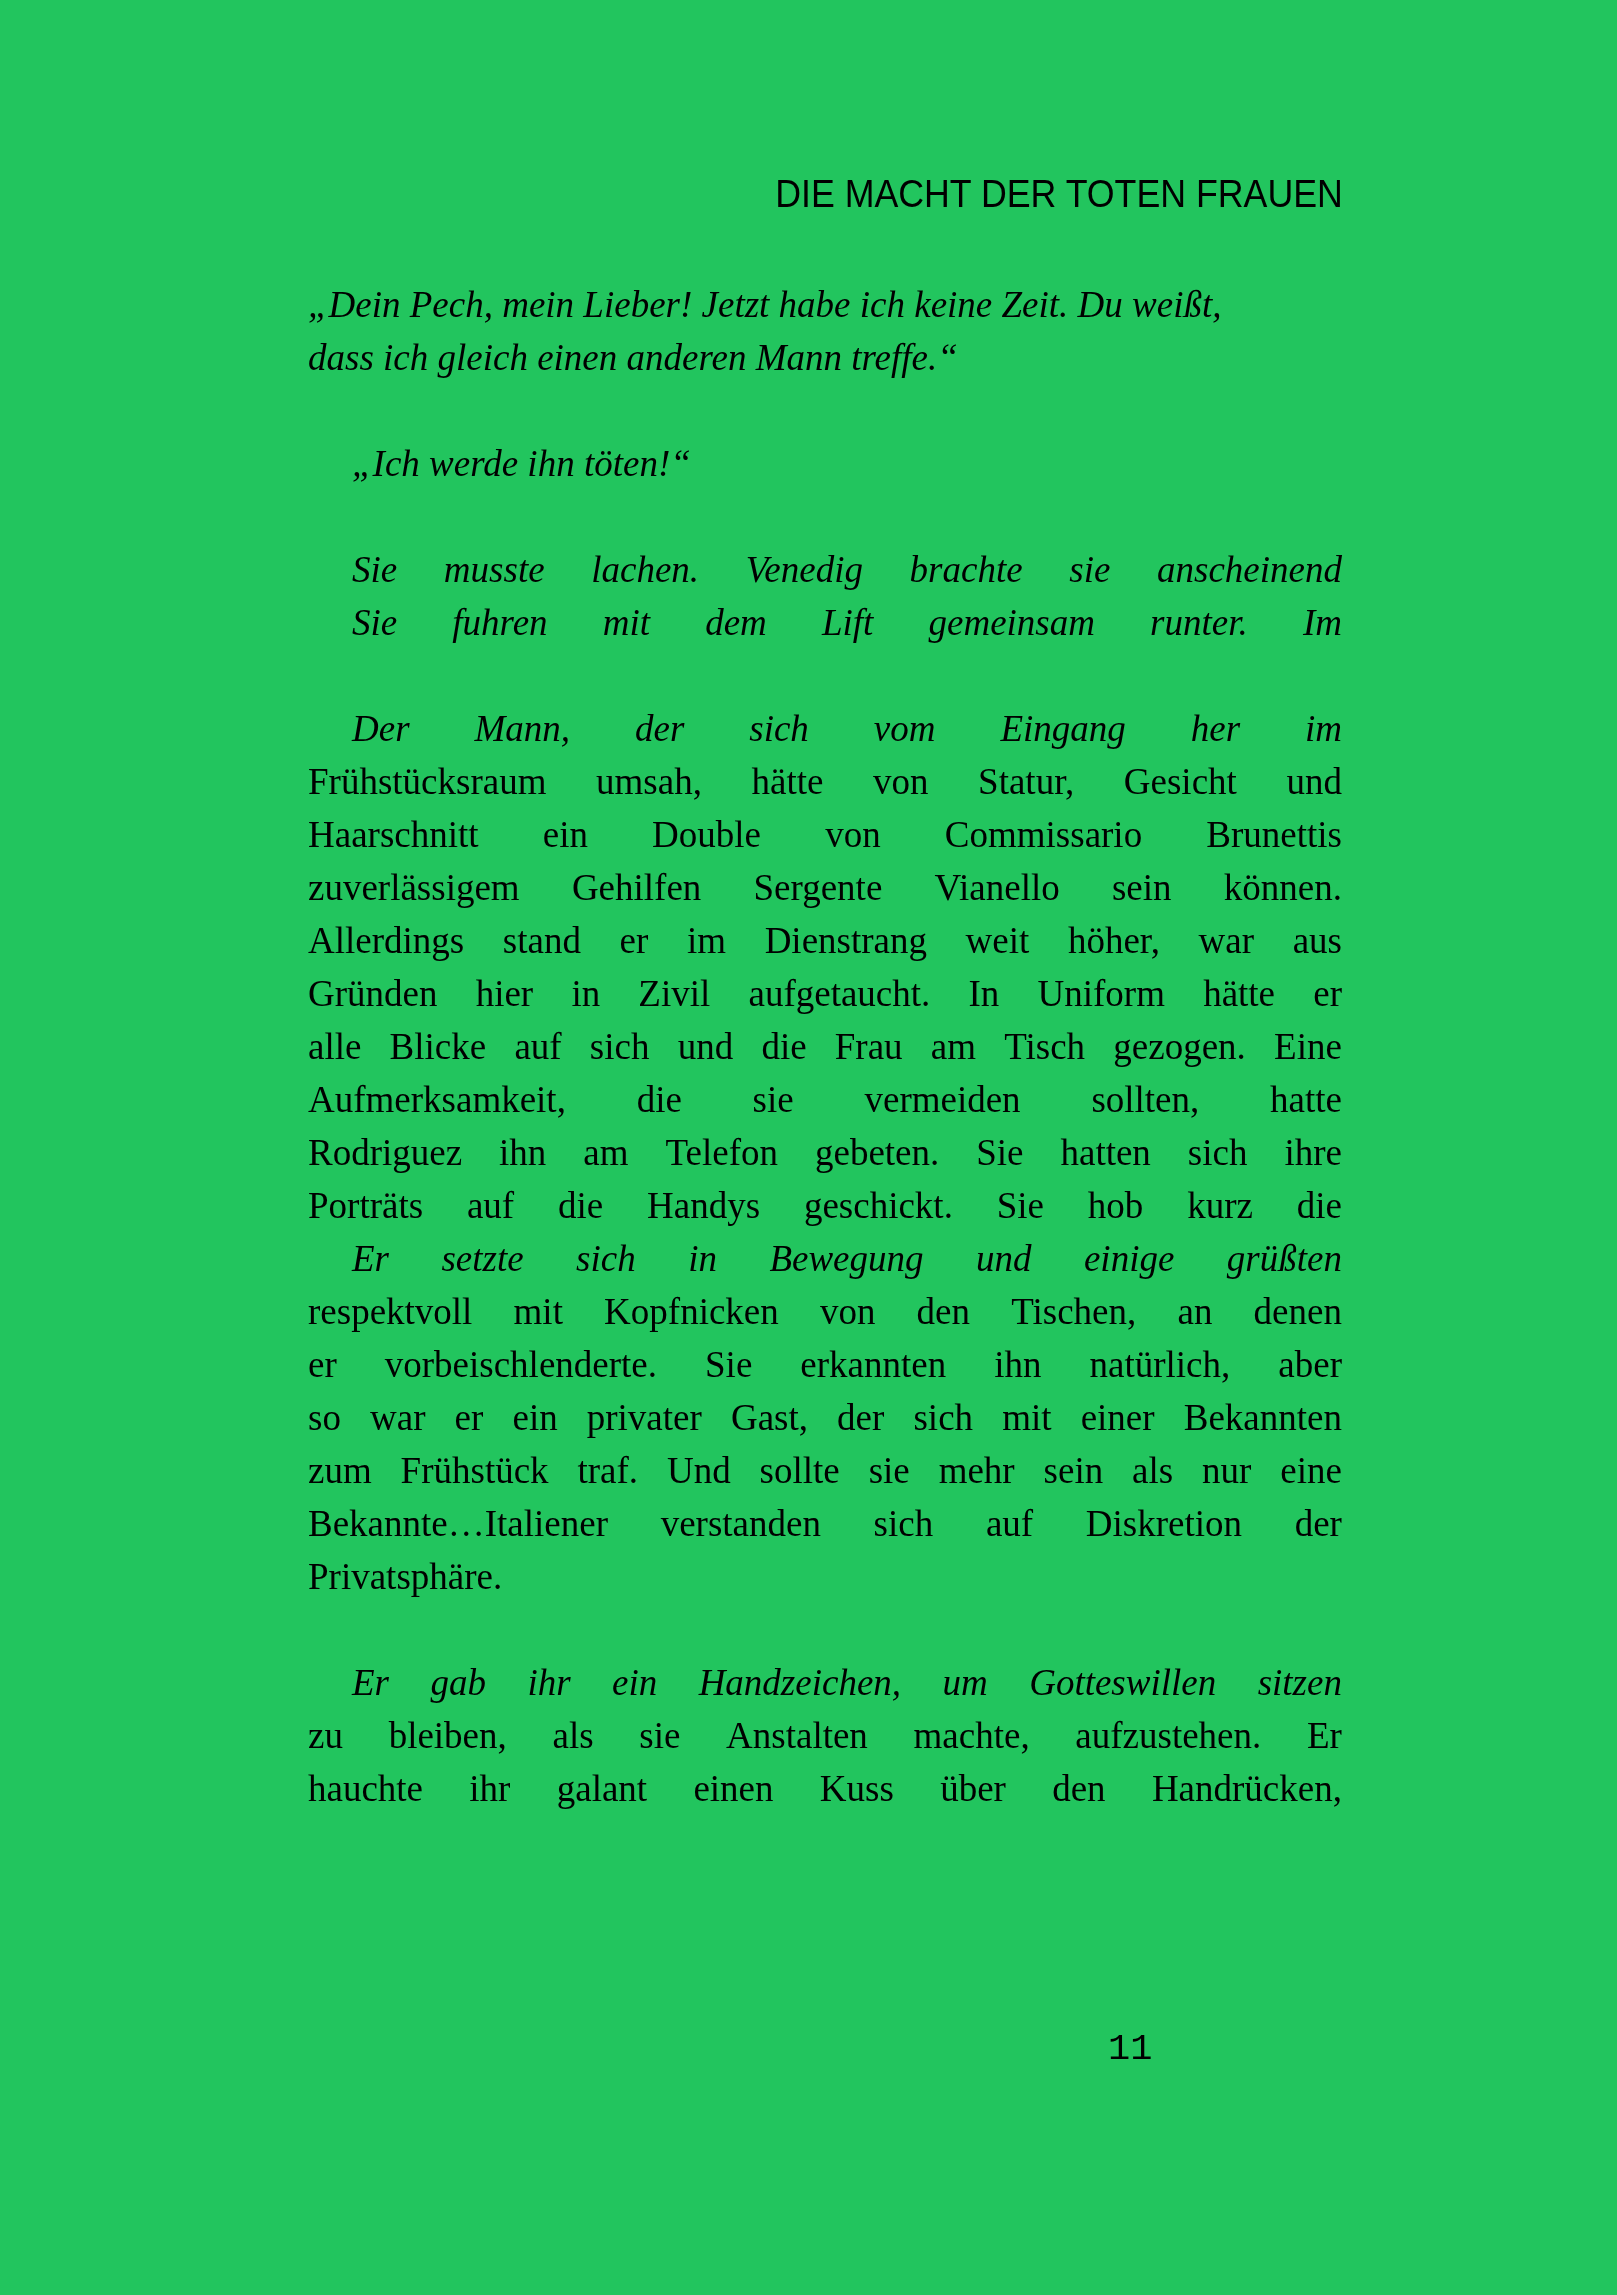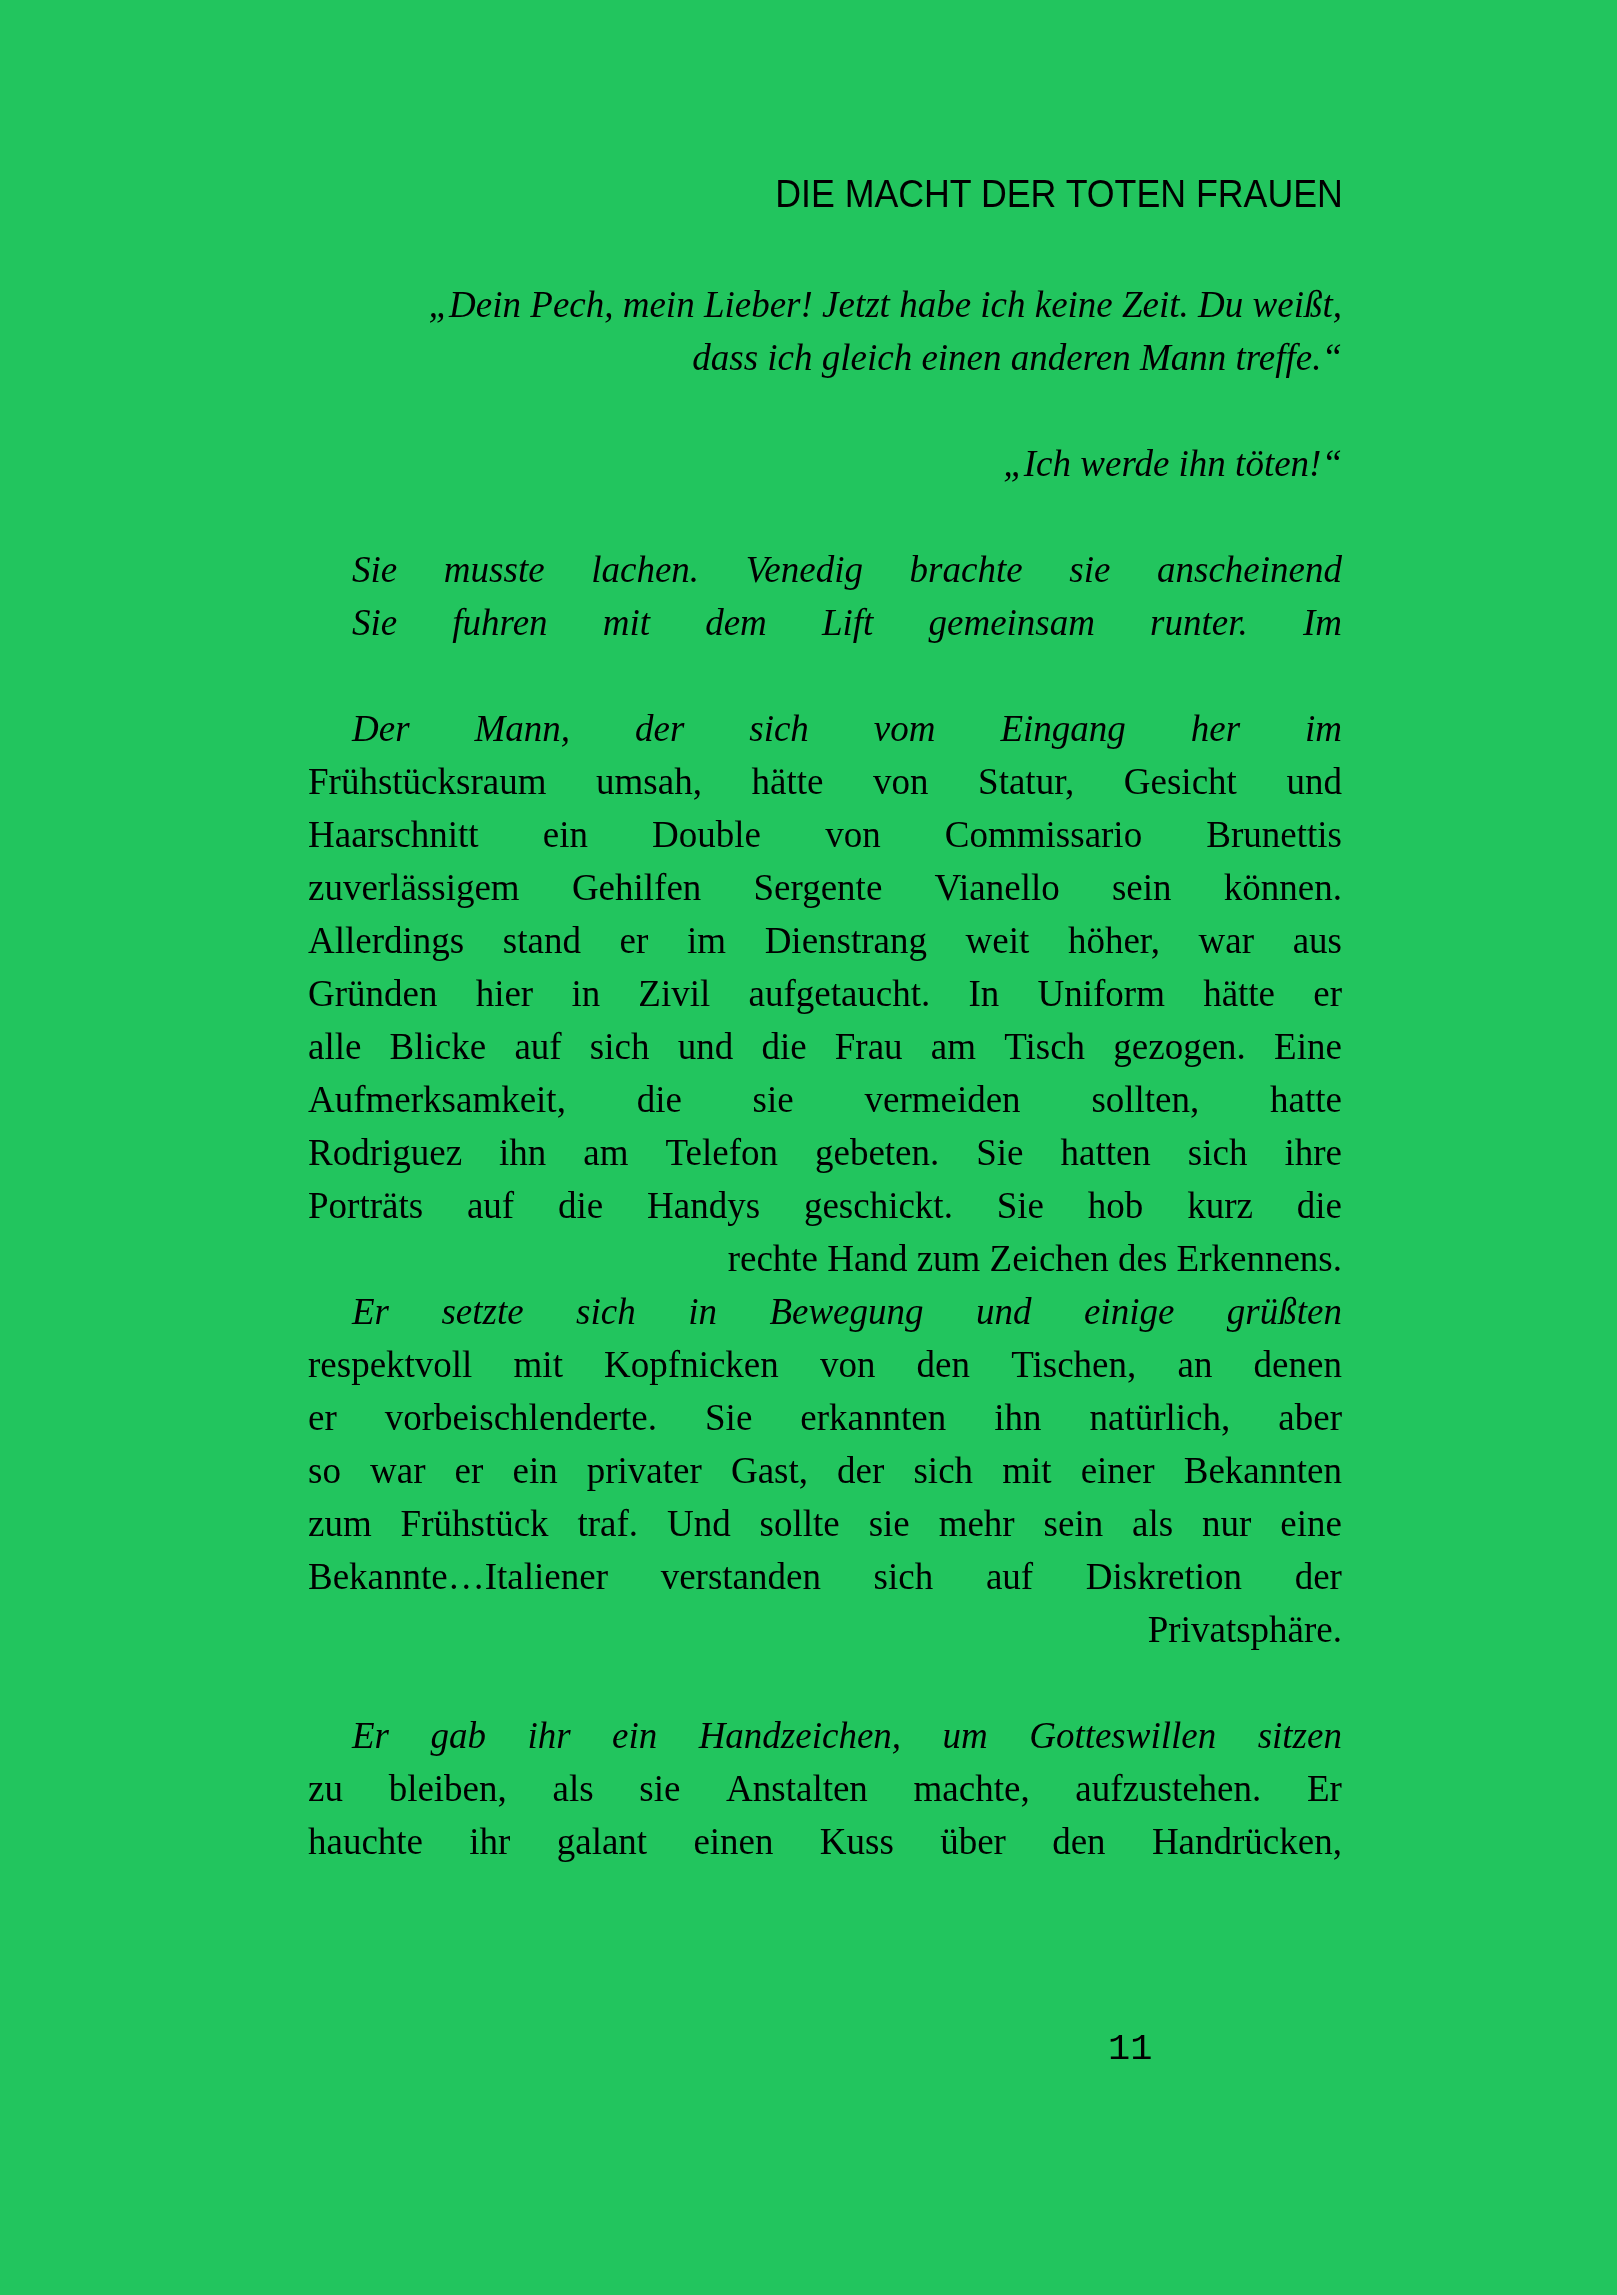--- a/index.html
+++ b/index.html
@@ -30,21 +30,21 @@
   }
   .text-block {
     position: absolute;
     left: 308px;
     top: 278px;
     width: 1034px;
     font-family: "Liberation Serif", serif;
     font-size: 37px;
     line-height: 53px;
   }
-  .para { margin: 0; text-align: right; }
+  .para { margin: 0; }
   .para.gap { margin-top: 53px; }
   .para.italic { font-style: italic; }
   .line {
     height: 53px;
     white-space: nowrap;
   }
   .line.indent { padding-left: 44px; font-style: italic; }
   .line.j {
     display: flex;
     justify-content: space-between;
@@ -191,21 +191,20 @@
           <span>Porträts</span>
           <span>auf</span>
           <span>die</span>
           <span>Handys</span>
           <span>geschickt.</span>
           <span>Sie</span>
           <span>hob</span>
           <span>kurz</span>
           <span>die</span>
         </div>
-        <div class="line">rechte Hand zum Zeichen des Erkennens.</div>
       </div>
       <div class="para">
         <div class="line j indent">
           <span>Er</span>
           <span>setzte</span>
           <span>sich</span>
           <span>in</span>
           <span>Bewegung</span>
           <span>und</span>
           <span>einige</span>

